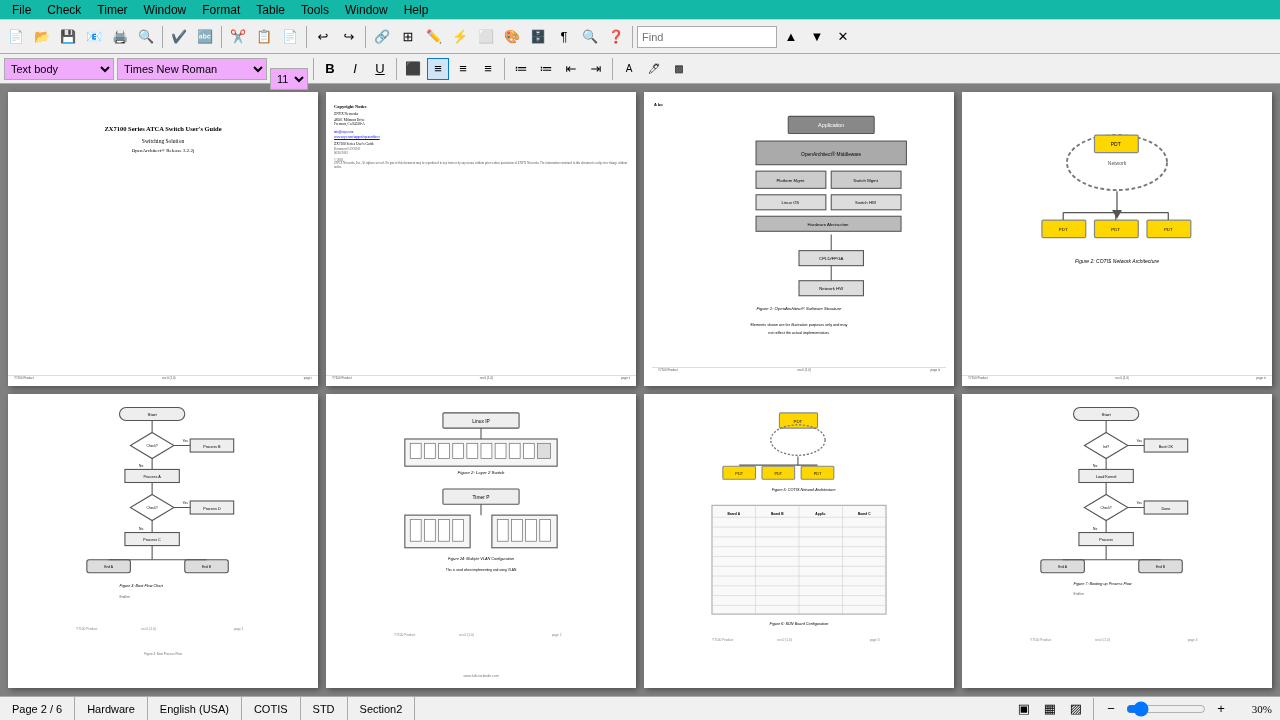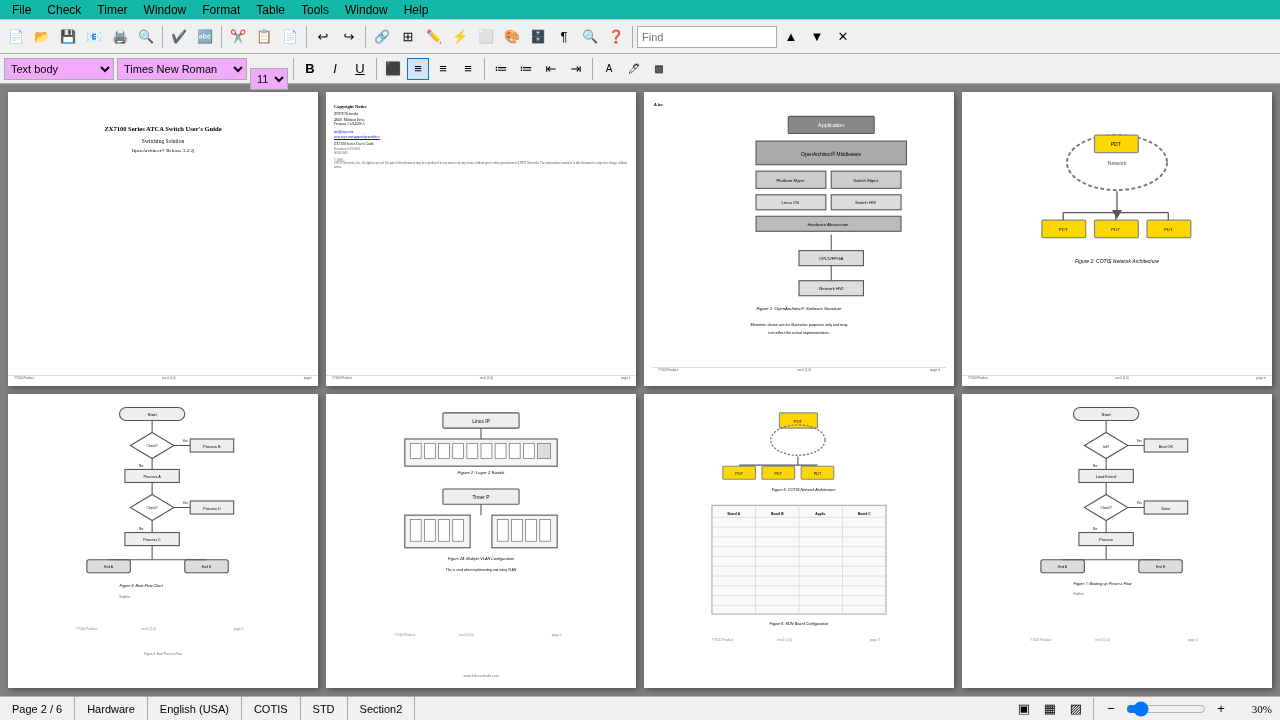--- a/index.html
+++ b/index.html
@@ -195,21 +195,21 @@
   <input class="search-box" type="text" style="height: 22px; width: 140px; border: 1px solid rgb(170, 170, 170); font-size: 11px; padding: 0px 4px;" placeholder="Find">
   <button class="toolbar-btn">▲</button>
   <button class="toolbar-btn">▼</button>
   <button class="toolbar-btn">✕</button>
 </div>
 
 <div class="format-bar">
   <select class="format-select" style="width:110px;">
     <option>Text body</option>
   </select>
-  <select class="format-select" style="width:130px;">
+  <select class="format-select" style="width:150px;">
     <option>Times New Roman</option>
   </select>
   <select class="format-select" style="width:38px;margin-top:20px;">
     <option>11</option>
   </select>
   <div class="toolbar-separator"></div>
   <button class="format-btn bold">B</button>
   <button class="format-btn italic">I</button>
   <button class="format-btn underline">U</button>
   <div class="toolbar-separator"></div>

